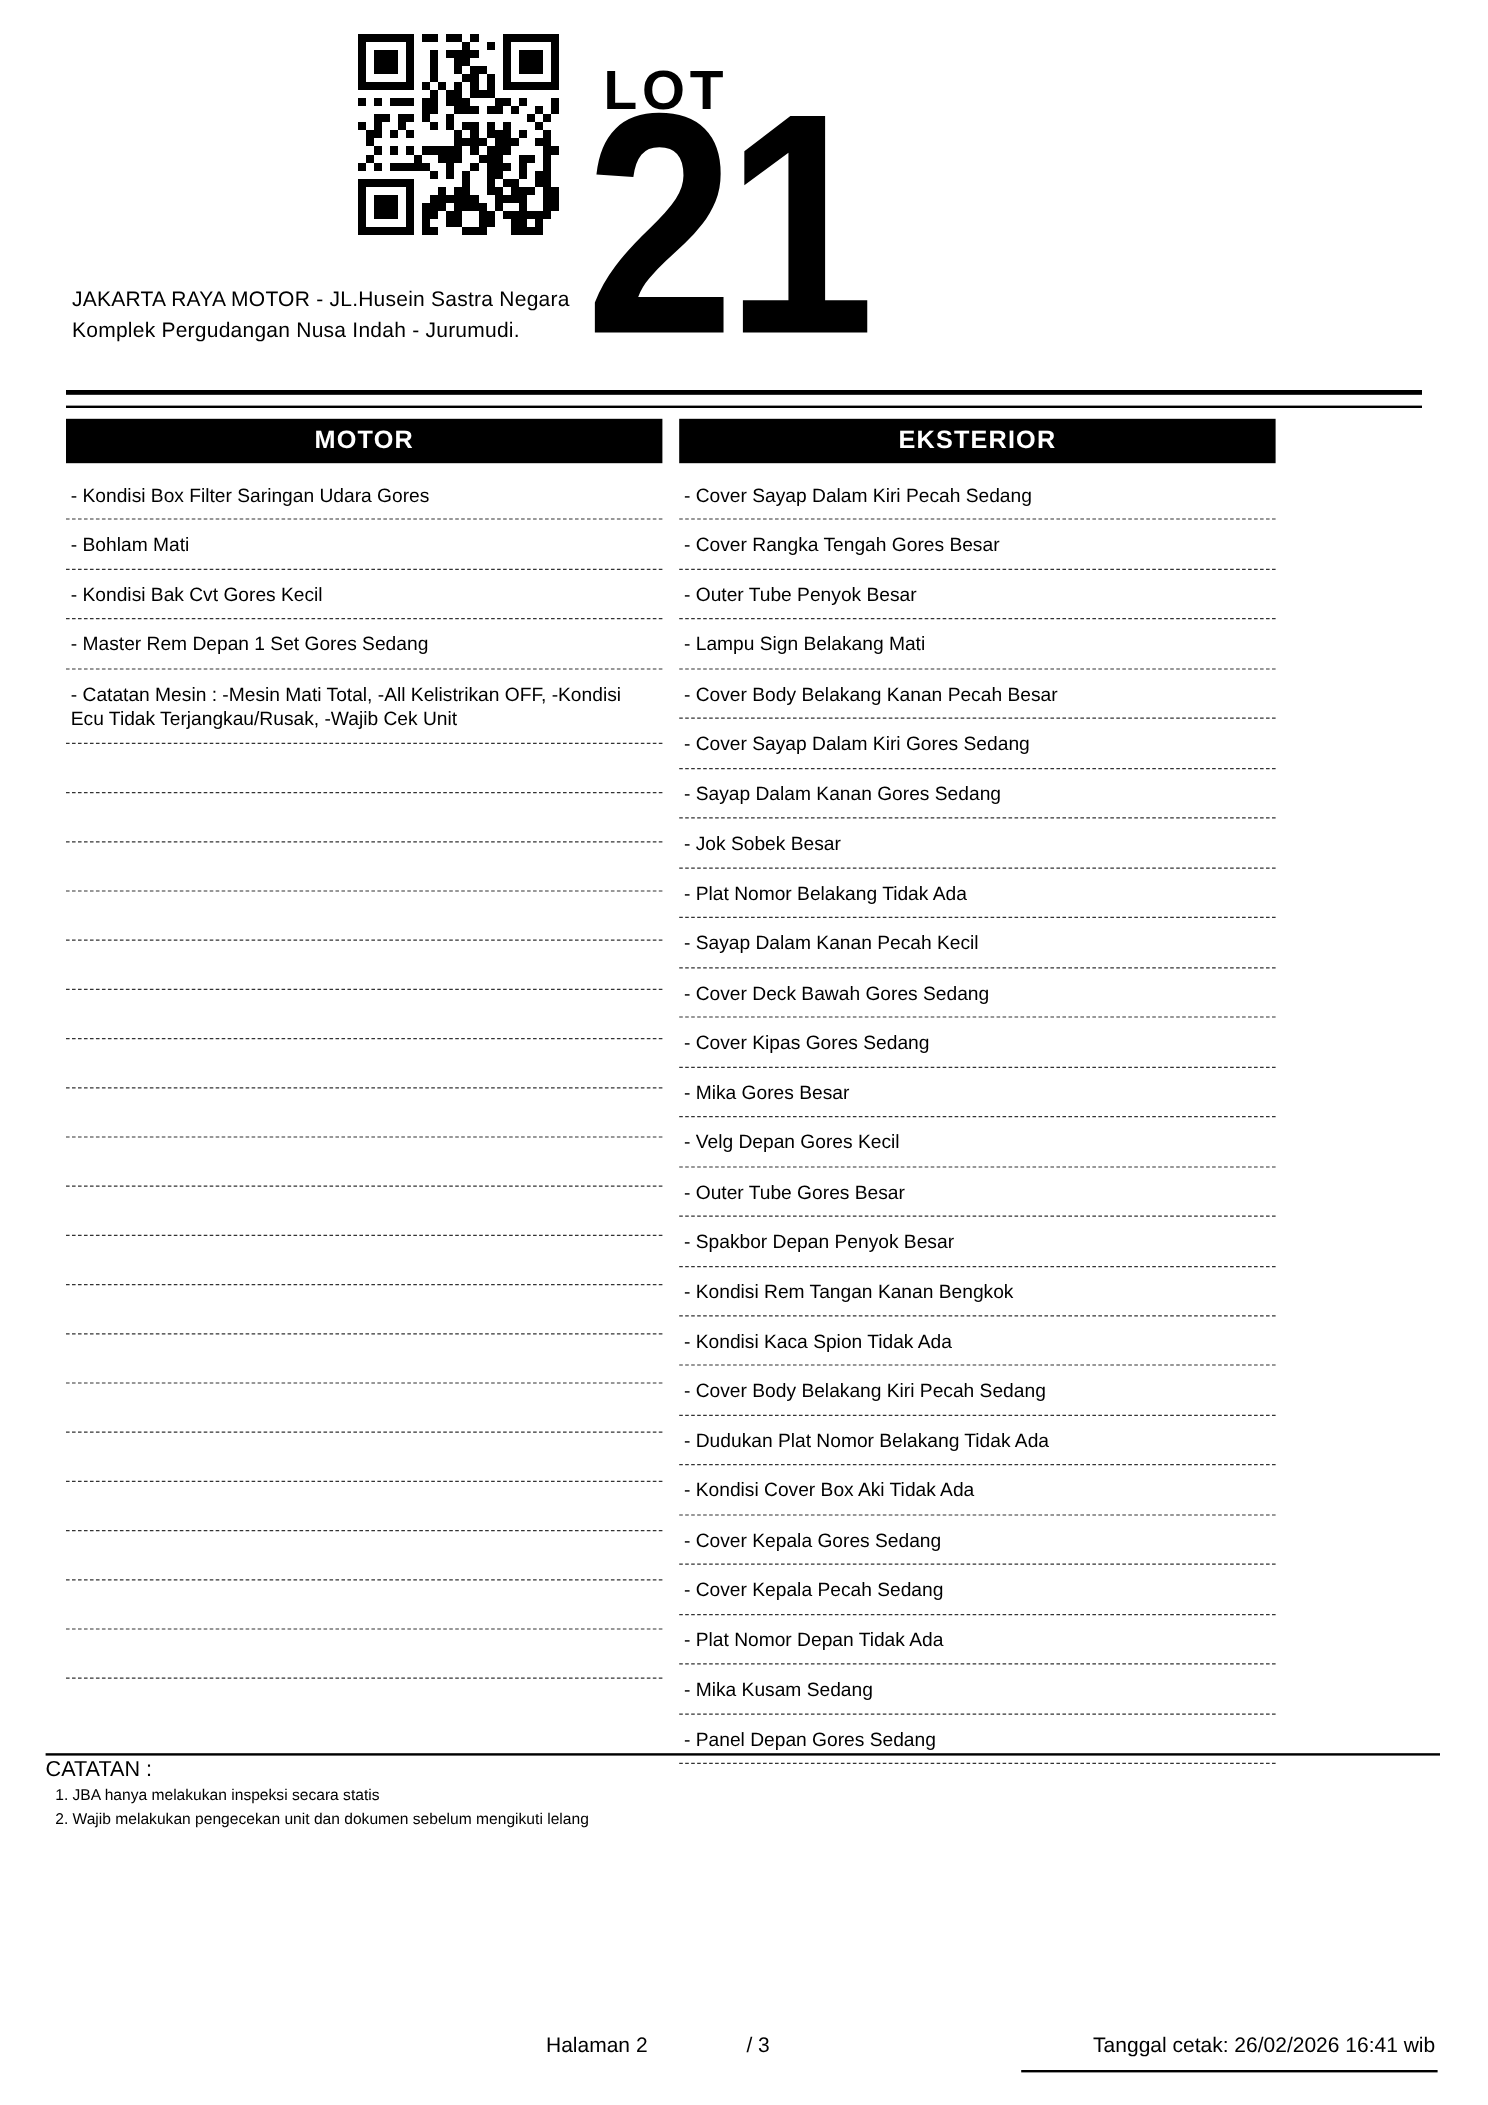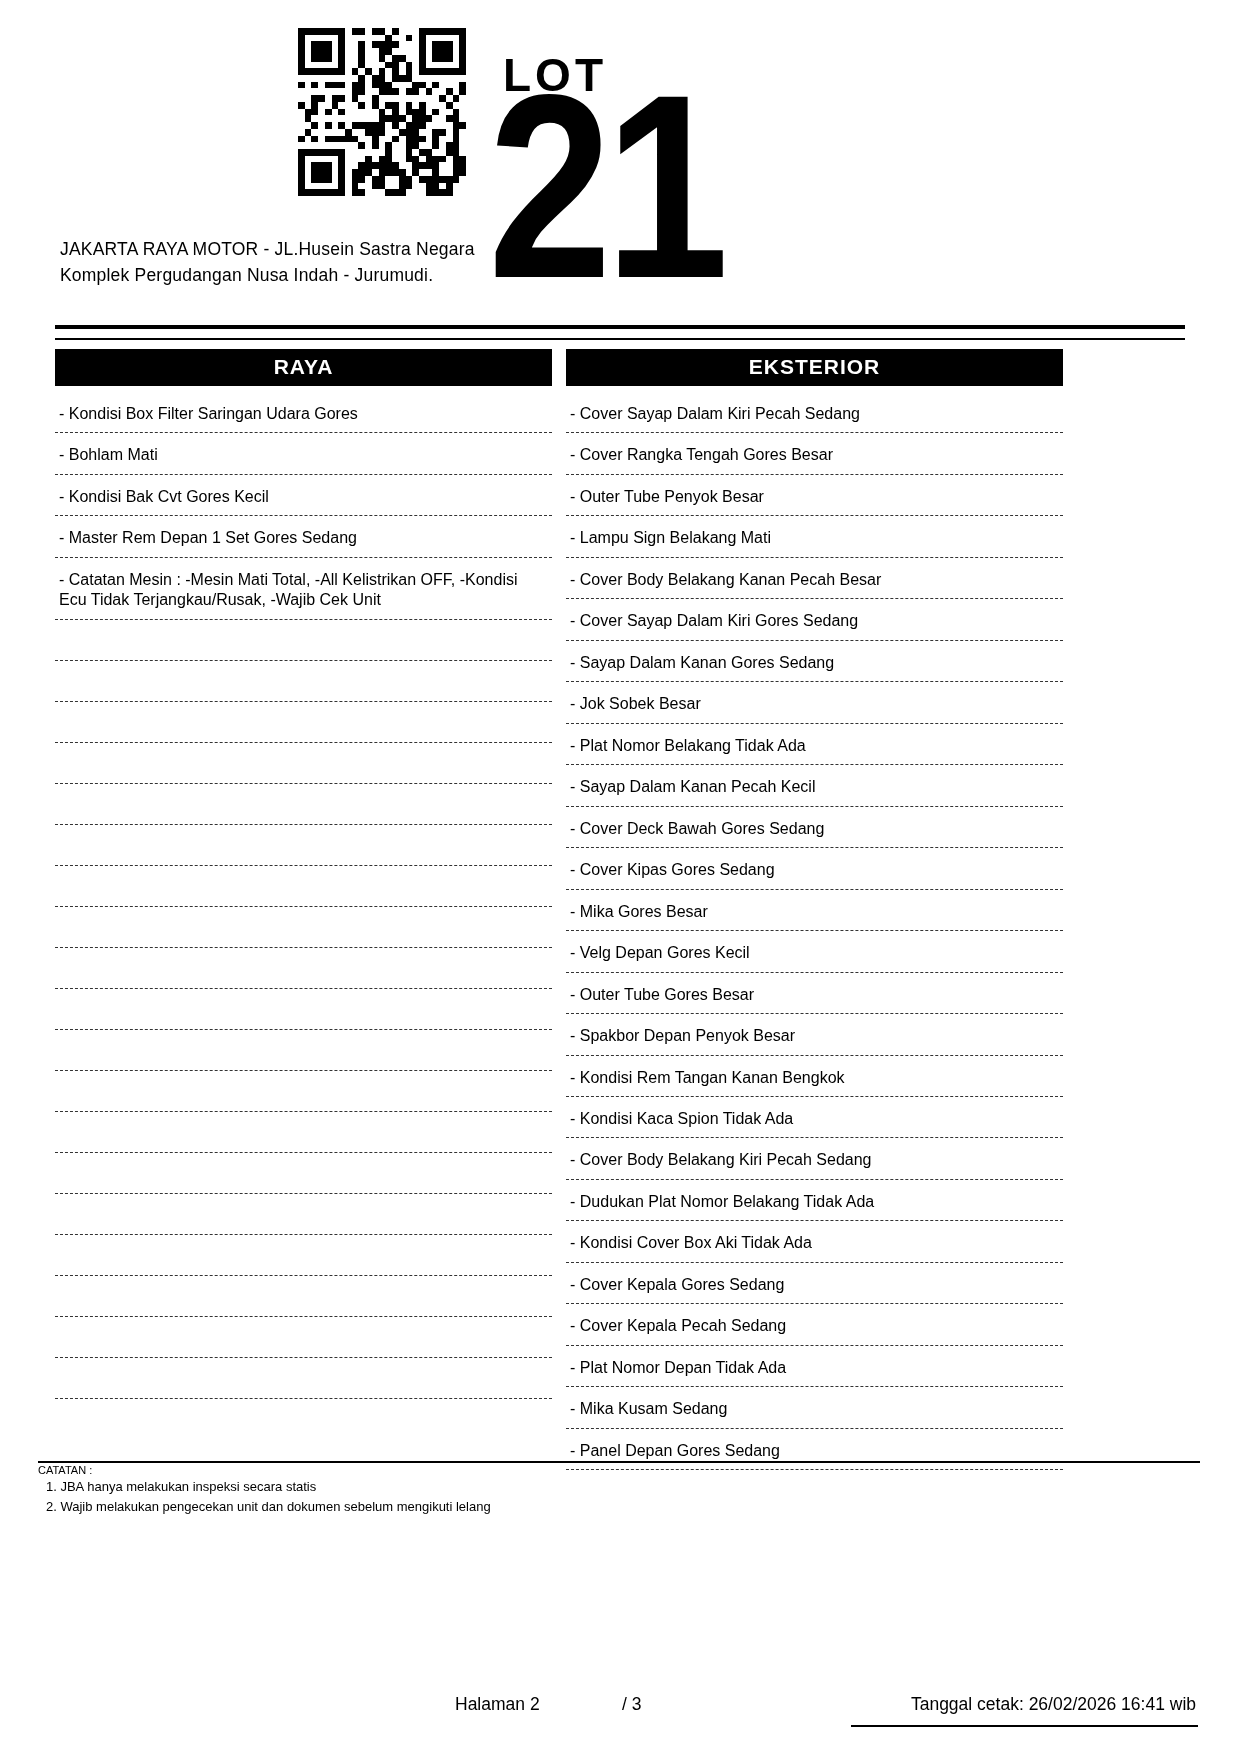--- a/index.html
+++ b/index.html
@@ -56,21 +56,21 @@
     border-bottom: 1.5px dashed #333;
     box-sizing: border-box;
   }
   .row.empty { height: 41px; min-height: 41px; padding: 0; }
 
   
   .notes {
     position: absolute; left: 38px; right: 40px; top: 1461px;
     border-top: 2px solid #000; padding-top: 1px;
   }
-  .notes-title { font-size: 11px; }
+  .notes-title { font-size: 18px; }
   .note-line { font-size: 13px; margin-left: 8px; padding-top: 3px; line-height: 1.3; }
 
   
   .page-footer { position: absolute; left: 0; right: 0; top: 1692px; height: 45px; }
   .halaman { position: absolute; left: 455px; top: 2px; font-size: 17.5px; }
   .page-total { position: absolute; left: 622px; top: 2px; font-size: 17.5px; }
   .print-date {
     position: absolute; right: 42px; top: 2px;
     font-size: 17.5px;
     padding: 0 2px 10px 60px;
@@ -403,21 +403,21 @@
 
   <div class="address">
     <div>JAKARTA RAYA MOTOR - JL.Husein Sastra Negara</div>
     <div>Komplek Pergudangan Nusa Indah - Jurumudi.</div>
   </div>
 
   <div class="rule"></div>
 
   <div class="columns">
     <div class="col">
-      <div class="col-header">RAYA</div>
+      <div class="col-header">MOTOR</div>
       <div class="rows">
 
 
           <div class="row">
             <span>- Kondisi Box Filter Saringan Udara Gores</span>
           </div>
 
           <div class="row">
             <span>- Bohlam Mati</span>
           </div>

